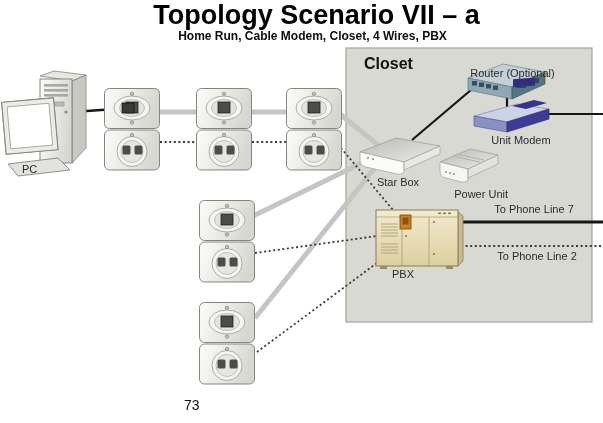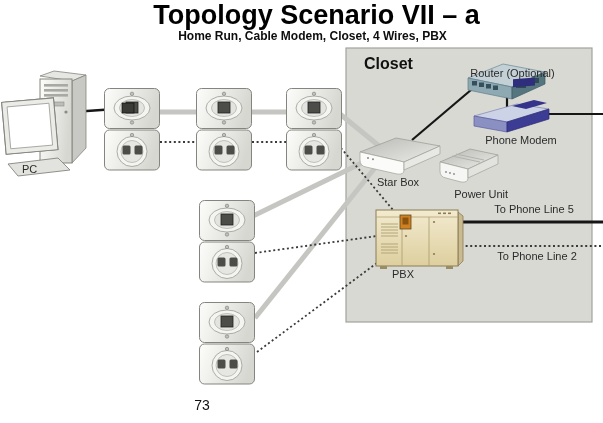--- a/index.html
+++ b/index.html
@@ -9,21 +9,21 @@
          font-size:27px;font-weight:bold;color:#000;letter-spacing:0px;padding-left:15px;}
   .subtitle{position:absolute;top:29px;left:11px;width:100%;text-align:center;
          font-size:12px;color:#0d0d0d;font-weight:bold;}
   .diagram{position:absolute;left:0;top:0;width:499px;height:423px;}
   .diagram svg{position:absolute;left:0;top:0;}
   .lbl{position:absolute;font-size:11px;color:#2b2b2b;white-space:nowrap;}
   .lbl.center{text-align:center;}
   .closet-lbl{position:absolute;left:364px;top:55px;font-size:16px;
          font-weight:bold;color:#111;}
   .page-number{position:absolute;left:184px;top:397px;width:36px;
-         text-align:center;font-size:14px;color:#111;}
+         font-size:14px;color:#111;}
 </style>
 </head>
 <body>
 
 <div class="slide">
 
   <div class="title">Topology Scenario VII – a</div>
   <div class="subtitle">Home Run, Cable Modem, Closet, 4 Wires, PBX</div>
 
   <div class="diagram">
@@ -176,22 +176,22 @@
         <rect x="69" y="6.5" width="3" height="1.6" fill="#8a7c54"></rect>
         <rect x="74" y="6.5" width="3" height="1.6" fill="#8a7c54"></rect>
         <rect x="6" y="60" width="7" height="3" fill="#9a8c64"></rect>
         <rect x="72" y="60" width="7" height="3" fill="#9a8c64"></rect>
       </g>
     </svg>
 
     <div class="closet-lbl">Closet</div>
     <div class="lbl" style="left:22px;top:163px;">PC</div>
     <div class="lbl center" style="left:450px;top:49px;width:125px;margin-top:18px;">Router (Optional)</div>
-    <div class="lbl center" style="left:476px;top:134px;width:90px;">Phone Modem</div>
+    <div class="lbl center" style="left:476px;top:134px;width:90px;">Unit Modem</div>
     <div class="lbl center" style="left:367px;top:176px;width:62px;">Star Box</div>
     <div class="lbl center" style="left:436px;top:188px;width:72px;text-align:right;">Power Unit</div>
     <div class="lbl center" style="left:378px;top:268px;width:50px;">PBX</div>
-    <div class="lbl center" style="left:480px;top:203px;width:108px;">To Phone Line 5</div>
+    <div class="lbl center" style="left:480px;top:203px;width:108px;">To Phone Line 7</div>
     <div class="lbl center" style="left:483px;top:250px;width:108px;">To Phone Line 2</div>
   </div>
 
   <div class="page-number">73</div>
 </div>
 
 </body></html>

